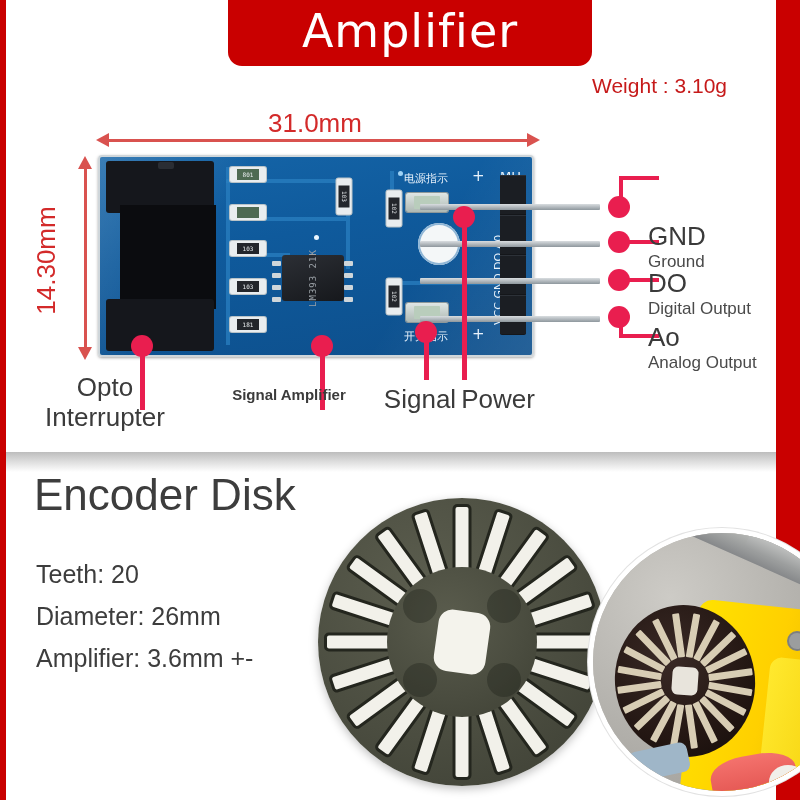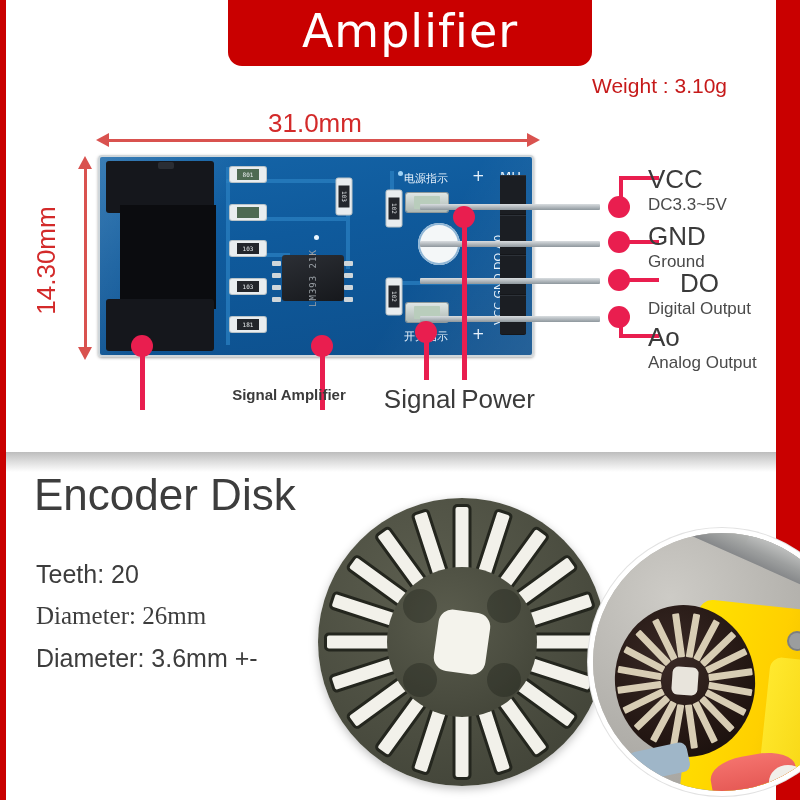--- a/index.html
+++ b/index.html
@@ -331,49 +331,49 @@
   </div>
 
   <div class="pin" style="position:absolute;left:420px;top:204px;width:180px;"></div>
   <div class="pin" style="position:absolute;left:420px;top:241px;width:180px;"></div>
   <div class="pin" style="position:absolute;left:420px;top:278px;width:180px;"></div>
   <div class="pin" style="position:absolute;left:420px;top:316px;width:180px;"></div>
 
   <div class="lead" style="left:619px;top:176px;width:40px;height:4px;"></div>
   <div class="lead" style="left:619px;top:176px;width:4px;height:28px;"></div>
   <div class="dot" style="left:608px;top:196px;"></div>
-  <div class="label" style="left:648px;top:164px;">
-    <span class="big">VCC</span>
-    <span class="sub">DC3.3~5V</span>
-  </div>
 
   <div class="lead" style="left:619px;top:240px;width:40px;height:4px;"></div>
   <div class="dot" style="left:608px;top:231px;"></div>
   <div class="label" style="left:648px;top:221px;">
     <span class="big">GND</span>
     <span class="sub">Ground</span>
   </div>
 
   <div class="lead" style="left:619px;top:278px;width:40px;height:4px;"></div>
   <div class="dot" style="left:608px;top:269px;"></div>
-  <div class="label" style="left:648px;top:268px;text-align:center;">
+  <div class="label" style="left:648px;top:268px;">
     <span class="big">DO</span>
     <span class="sub">Digital Output</span>
   </div>
 
   <div class="lead" style="left:619px;top:334px;width:40px;height:4px;"></div>
   <div class="lead" style="left:619px;top:316px;width:4px;height:22px;"></div>
   <div class="dot" style="left:608px;top:306px;"></div>
   <div class="label" style="left:648px;top:322px;">
     <span class="big">Ao</span>
     <span class="sub">Analog Output</span>
   </div>
 
   <div class="lead" style="left:140px;top:344px;width:5px;height:66px;"></div>
   <div class="dot" style="left:131px;top:335px;"></div>
+  <div class="blabel" style="left:20px;top:372px;width:170px;">
+    <span class="big">Opto</span>
+    <span class="big">Interrupter</span>
+  </div>
 
   <div class="lead" style="left:320px;top:344px;width:5px;height:66px;"></div>
   <div class="dot" style="left:311px;top:335px;"></div>
   <div class="blabel" style="left:205px;top:384px;width:168px;">
     <span class="sub">Signal Amplifier</span>
   </div>
 
   <div class="lead" style="left:424px;top:330px;width:5px;height:50px;"></div>
   <div class="dot" style="left:415px;top:321px;"></div>
   <div class="blabel" style="left:350px;top:384px;width:140px;">
@@ -383,22 +383,22 @@
   <div class="lead" style="left:462px;top:222px;width:5px;height:158px;"></div>
   <div class="dot" style="left:453px;top:206px;"></div>
   <div class="blabel" style="left:398px;top:384px;width:200px;">
     <span class="big">Power</span>
   </div>
 
   <div class="divider"></div>
 
   <div class="disk-title">Encoder Disk</div>
   <div class="spec" style="top:560px;">Teeth: 20</div>
-  <div class="spec" style="top:602px;font-family:Liberation Serif, serif;">Diameter: 26mm</div>
-  <div class="spec" style="top:644px;">Diameter: 3.6mm +-</div>
+  <div class="spec" style="top:602px;">Diameter: 26mm</div>
+  <div class="spec" style="top:644px;">Amplifier: 3.6mm +-</div>
 
   <div class="disk-wrap">
     <div class="disk-outer"></div>
     <div class="disk-slots" id="disk-slots">
         <div class="slot" style="transform: translate(-50%, 0px) rotate(0deg) translateY(-135px);"></div>
         <div class="slot" style="transform: translate(-50%, 0px) rotate(18deg) translateY(-135px);"></div>
         <div class="slot" style="transform: translate(-50%, 0px) rotate(36deg) translateY(-135px);"></div>
         <div class="slot" style="transform: translate(-50%, 0px) rotate(54deg) translateY(-135px);"></div>
         <div class="slot" style="transform: translate(-50%, 0px) rotate(72deg) translateY(-135px);"></div>
         <div class="slot" style="transform: translate(-50%, 0px) rotate(90deg) translateY(-135px);"></div>

